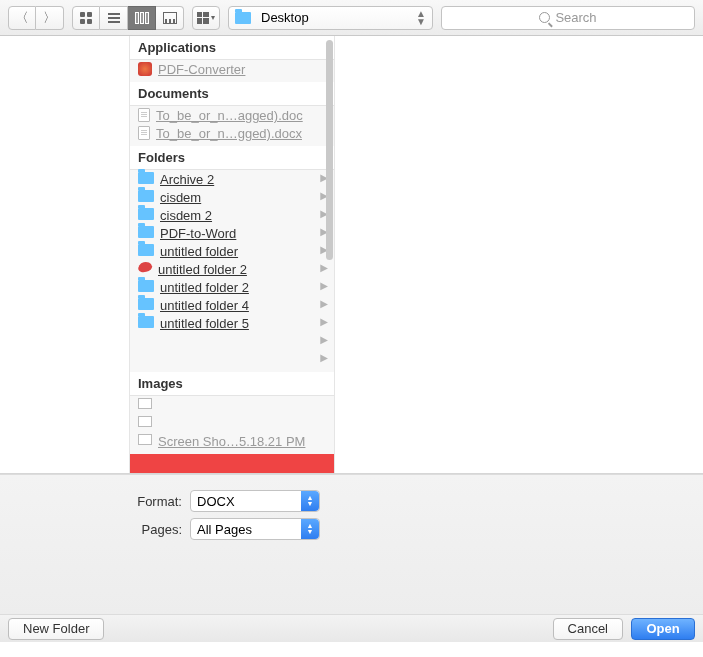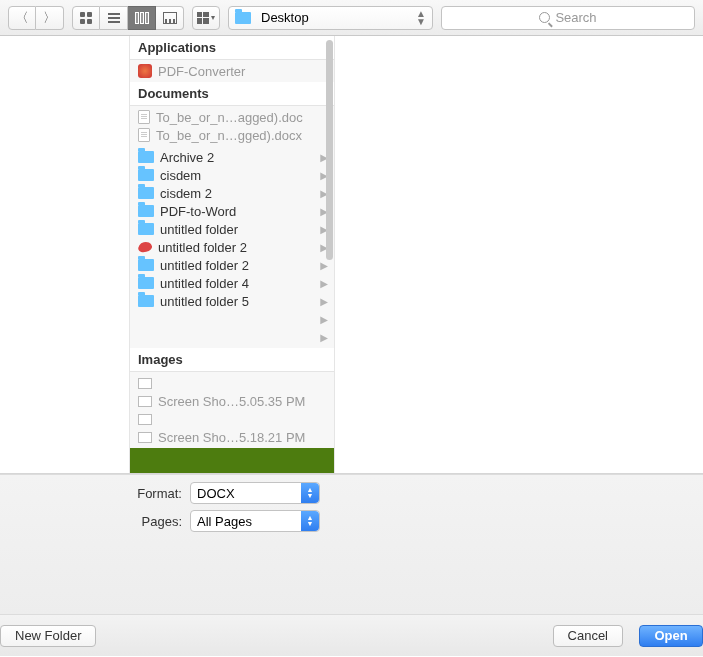--- a/index.html
+++ b/index.html
@@ -18,45 +18,45 @@
 .loc-popup .arrows { margin-left:auto; color:#777; font-size:10px; line-height:8px; }
 .folder-ico { width:16px; height:12px; background:#66c3ff; border-radius:1px; position:relative; }
 .folder-ico:before { content:""; position:absolute; top:-3px; left:0; width:7px; height:3px; background:#66c3ff; border-radius:1px 1px 0 0; }
 .search { flex:1; height:24px; background:#fff; border:1px solid #c3c3c3; border-radius:4px; display:flex; align-items:center; justify-content:center; gap:5px; color:#999; }
 .mag { width:11px; height:11px; border:1.5px solid #999; border-radius:50%; position:relative; }
 .mag:after { content:""; position:absolute; width:5px; height:1.5px; background:#999; bottom:-3px; right:-4px; transform:rotate(45deg); }
 
 
 .browser { height:438px; display:flex; position:relative; background:#fff; border-bottom:1px solid #d6d6d6; }
 .col-left { width:130px; border-right:1px solid #e5e5e5; background:#fff; }
-.col-mid { width:205px; border-right:1px solid #e5e5e5; background:#4d7c0f; overflow:hidden; position:relative;}
+.col-mid { width:205px; border-right:1px solid #e5e5e5; background:#ef4444; overflow:hidden; position:relative;}
 .col-right1 { width:200px; background:#fff; }
 .col-right2 { flex:1; background:#fff; }
 .scrollbar-v { position:absolute; right:1px; top:4px; width:7px; height:220px; background:#c9c9c9; border-radius:4px; }
 
 .grp-head { padding:4px 8px; font-weight:600; color:#333; background:#fff; border-bottom:1px solid #e4e4e4;}
 .grp-body { background:#f7f7f7; padding:2px 0;}
-.row { display:flex; align-items:center; height:18px; padding:0 8px; gap:6px; color:#333; cursor:default; position:relative;}
+.row { display:flex; align-items:flex-start; height:18px; padding:0 8px; gap:6px; color:#333; cursor:default; position:relative;text-decoration:underline;}
 .row.unsel { color:#9a9a9a; }
 .row .arrow { position:absolute; right:6px; color:#b5b5b5; font-size:10px;}
 .doc-ico { width:12px; height:14px; background:#fff; border:1px solid #bbb; border-radius:1px; position:relative;}
 .doc-ico:after { content:""; position:absolute; left:2px; top:3px; right:2px; height:1px; background:#ccc; box-shadow:0 2px 0 #ccc,0 4px 0 #ccc;}
 .img-ico { width:14px; height:11px; border:1px solid #bbb; background:#fff; }
 .app-ico { width:14px; height:14px; background:radial-gradient(circle,#e74,#c33); border-radius:3px; }
 .red-ico { width:14px; height:10px; background:#d44; border-radius:50% 50% 50% 50% / 60% 60% 40% 40%; transform:rotate(-15deg);}
 
 
-.options { height:140px; background:linear-gradient(#f3f3f3,#ededed); border-top:1px solid #dcdcdc; padding-top:4px;}
+.options { height:140px; background:linear-gradient(#f3f3f3,#ededed); border-top:1px solid #dcdcdc; padding-top:12px;}
 .opt-row { display:flex; align-items:center; justify-content:flex-start; padding:3px 0; }
 .opt-label { width:190px; text-align:right; padding-right:8px; color:#333;}
 .select { width:130px; height:22px; background:#fff; border:1px solid #c3c3c3; border-radius:4px; display:flex; align-items:center; padding:0 6px; position:relative;}
 .select .stepper { position:absolute; right:0; top:0; bottom:0; width:18px; background:linear-gradient(#5aa8ff,#2f7ef0); border-radius:0 4px 4px 0; display:flex; flex-direction:column; align-items:center; justify-content:center; color:#fff; font-size:7px; line-height:6px;}
 
 
-.bottombar { height:42px; background:linear-gradient(#f3f3f3,#e8e8e8); border-top:1px solid #dcdcdc; display:flex; align-items:center; padding:0 0; gap:16px;}
+.bottombar { height:28px; background:linear-gradient(#f3f3f3,#e8e8e8); border-top:1px solid #dcdcdc; display:flex; align-items:center; padding:0 8px; gap:8px;}
 .push { flex:1; }
 .pbtn { height:22px; padding:0 14px; background:linear-gradient(#fff,#f4f4f4); border:1px solid #bdbdbd; border-radius:4px; color:#333; cursor:pointer;}
 .pbtn.primary { background:linear-gradient(#6fb3ff,#2f7ef0); color:#fff; border-color:#2a6fd4; min-width:64px;font-weight:bold;}
 
 
 .ico { font-size:13px; }
 .gridico { width:12px; height:12px; display:grid; grid-template-columns:1fr 1fr; grid-template-rows:1fr 1fr; gap:2px;}
 .gridico span{background:#666; border-radius:1px;}
 .listico { width:12px; height:10px; display:flex; flex-direction:column; justify-content:space-between;}
 .listico span{height:2px; background:#666;}
@@ -148,20 +148,21 @@
         <div class="grp-body">
           <div class="row unsel">
             <span class="doc-ico"></span>
             <span>To_be_or_n…agged).doc</span>
           </div>
           <div class="row unsel">
             <span class="doc-ico"></span>
             <span>To_be_or_n…gged).docx</span>
           </div>
         </div>
+        <div class="grp-head">Folders</div>
         <div class="grp-body">
           <div class="row">
             <span class="folder-ico"></span>
             <span>Archive 2</span>
             <span class="arrow">▶</span>
           </div>
           <div class="row">
             <span class="folder-ico"></span>
             <span>cisdem</span>
             <span class="arrow">▶</span>
@@ -209,24 +210,20 @@
           <div class="row">
             <span style="width: 14px;"></span>
             <span></span>
             <span class="arrow">▶</span>
           </div>
         </div>
         <div class="grp-head">Images</div>
         <div class="grp-body">
           <div class="row unsel">
             <span class="img-ico"></span>
-          </div>
-          <div class="row unsel">
-            <span class="img-ico"></span>
-            <span>Screen Sho…5.05.35 PM</span>
           </div>
           <div class="row unsel">
             <span class="img-ico"></span>
           </div>
           <div class="row unsel">
             <span class="img-ico"></span>
             <span>Screen Sho…5.18.21 PM</span>
           </div>
         </div>
       </div>

